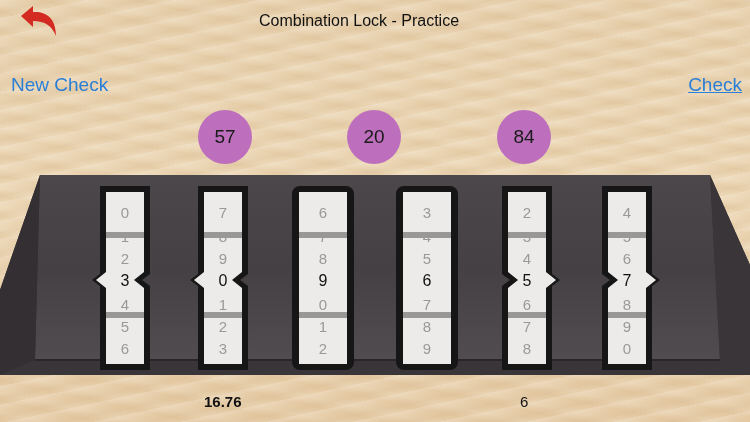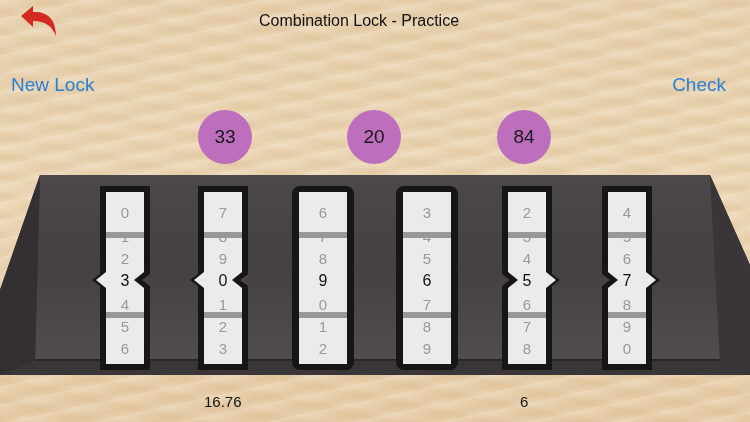--- a/index.html
+++ b/index.html
@@ -8,21 +8,21 @@
     font-family:"Liberation Sans", sans-serif;
     background:
       repeating-linear-gradient(168deg, rgba(255,255,255,0.18) 0px, rgba(255,255,255,0) 6px, rgba(180,140,90,0.10) 12px, rgba(255,255,255,0) 18px),
       repeating-linear-gradient(12deg, rgba(200,160,110,0.10) 0px, rgba(255,255,255,0.10) 9px, rgba(200,160,110,0.06) 20px),
       linear-gradient(180deg, #e8d1ad 0%, #ecd6b3 50%, #e6cca6 100%);
   }
   .back-btn { position:absolute; left:18px; top:4px; width:44px; height:34px; cursor:pointer; }
   .title { position:absolute; left:0; width:718px; top:12px; text-align:center; font-size:16px; color:#111; }
   .link { position:absolute; top:74px; font-size:19px; color:#2a7fd6; cursor:pointer; }
   .new-game { left:11px; }
-  .check { right:24px; }
+  .check { right:8px;text-decoration:underline; }
   .bubble {
     position:absolute; top:110px; width:54px; height:54px; border-radius:50%;
     background:#bd6fbd; color:#1a1a1a; font-size:19px;
     display:flex; align-items:center; justify-content:center;
   }
   .lockbox { position:absolute; left:0; top:175px; width:750px; height:200px; }
   .wheel {
     position:absolute; top:184px; width:66px; height:188px;
   }
   .wheel svg { position:absolute; left:0; top:0; }
@@ -35,24 +35,24 @@
 <body>
 
 <div class="back-btn">
   <svg width="44" height="34" viewBox="0 0 44 34">
     <path d="M3 12 L15 2 L15 8 C28 7 38 14 38 32 C34 22 27 17 15 17 L15 23 Z" fill="#d32a22"></path>
   </svg>
 </div>
 
 <div class="title">Combination Lock - Practice</div>
 
-<div class="link new-game">New Lock</div>
+<div class="link new-game">New Check</div>
 <div class="link check">Check</div>
 
-<div class="bubble" style="left:198px;">33</div>
+<div class="bubble" style="left:198px;">57</div>
 <div class="bubble" style="left:347px;">20</div>
 <div class="bubble" style="left:497px;">84</div>
 
 <svg class="lockbox" width="750" height="200" viewBox="0 0 750 200">
   <defs>
     <linearGradient id="lbg" x1="0" y1="0" x2="0" y2="1">
       <stop offset="0" stop-color="#4b474a"></stop>
       <stop offset="0.5" stop-color="#444044"></stop>
       <stop offset="1" stop-color="#504c50"></stop>
     </linearGradient>
@@ -165,14 +165,14 @@
     <div class="digit" style="top:20px">4</div>
     <div class="digit" style="top:44px">5</div>
     <div class="digit" style="top:66px">6</div>
     <div class="digit sel" style="top:88px">7</div>
     <div class="digit" style="top:112px">8</div>
     <div class="digit" style="top:134px">9</div>
     <div class="digit" style="top:156px">0</div>
   </div>
 </div>
 
-<div class="stat" style="left:204px;">16.76</div>
+<div class="stat" style="left:204px;font-weight:bold;">16.76</div>
 <div class="stat" style="left:520px;">6</div>
 
 </body></html>

